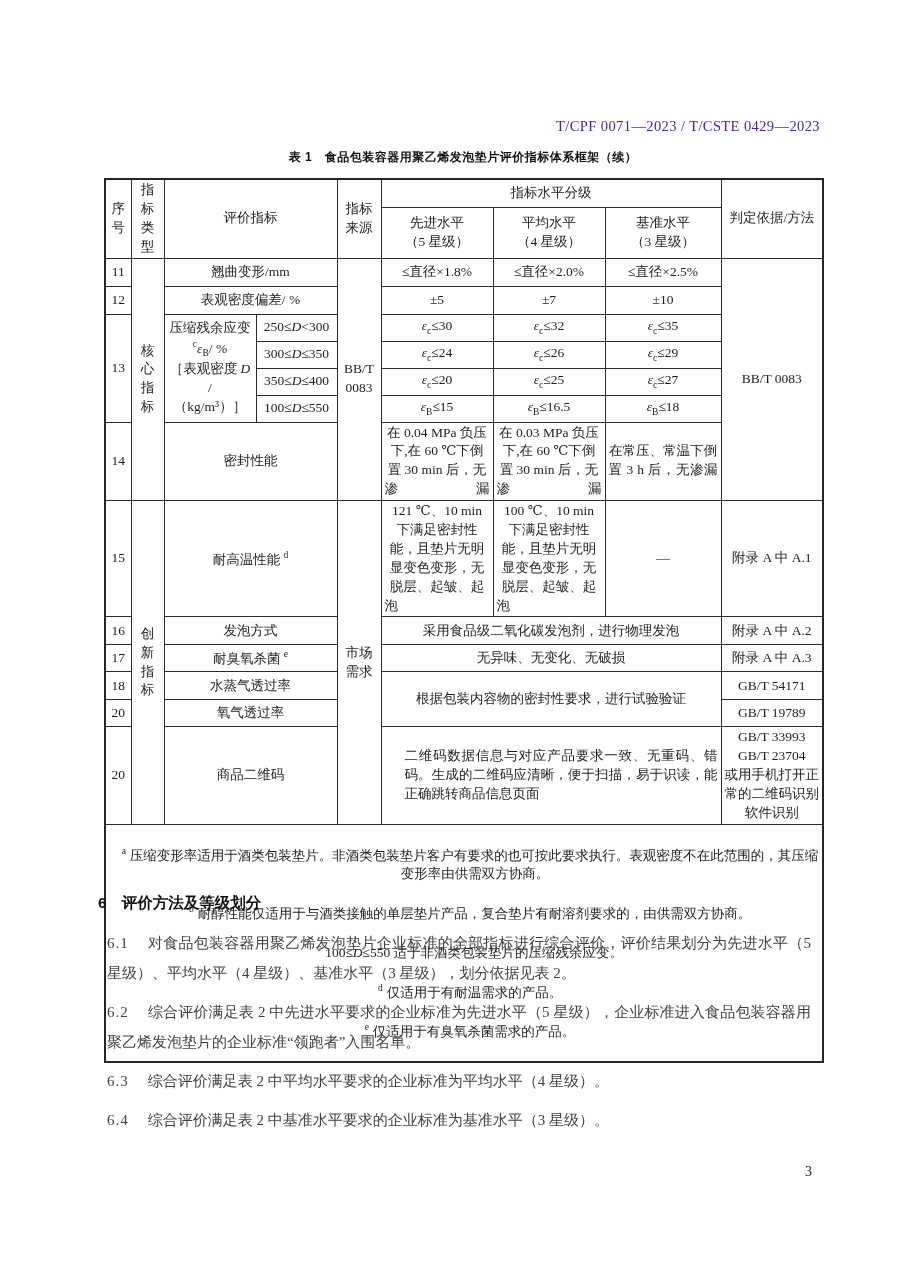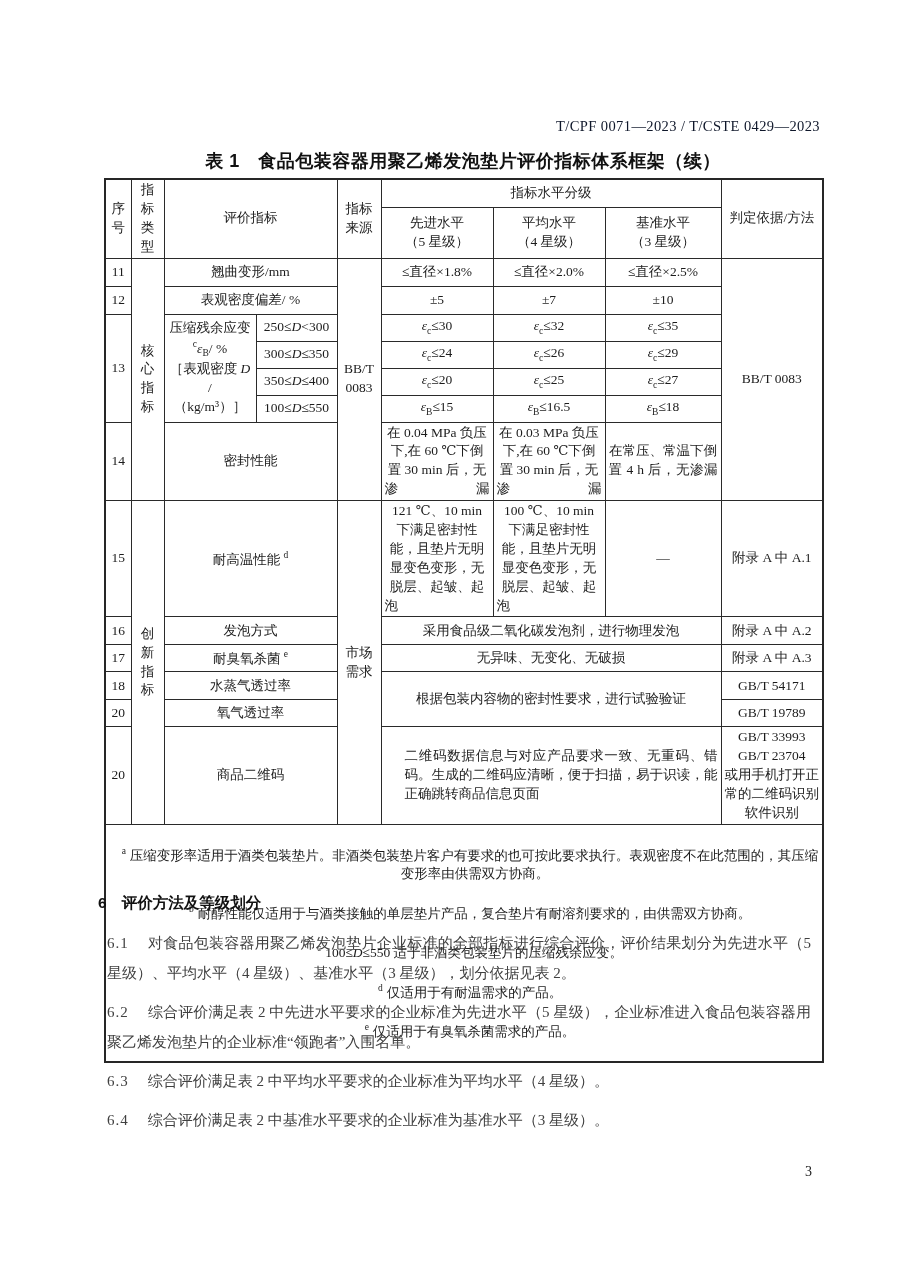--- a/index.html
+++ b/index.html
@@ -3,26 +3,26 @@
 <meta charset="utf-8">
 <style>
   html,body{margin:0;padding:0;background:#ffffff;}
   .page{
     position:relative;width:900px;height:1274px;background:#ffffff;
     font-family:"Liberation Serif","DejaVu Serif",serif;color:#1e1e1e;
     overflow:hidden;
   }
   .doc-code{
     position:absolute;top:118px;right:80px;
-    font-size:14.5px;letter-spacing:.4px;white-space:nowrap;color:#0f172a;
+    font-size:14.5px;letter-spacing:.4px;white-space:nowrap;color:#4c1d95;
   }
   .table-title{
     position:absolute;top:149px;left:104px;width:718px;text-align:center;
     font-family:"Liberation Sans","DejaVu Sans",sans-serif;
-    font-weight:700;font-size:18px;letter-spacing:.5px;color:#111;
+    font-weight:700;font-size:12px;letter-spacing:.5px;color:#111;
   }
   table.t{
     position:absolute;top:178px;left:104px;width:718px;
     border-collapse:collapse;table-layout:fixed;
     border:2px solid #262626;
   }
   table.t td{
     border:1px solid #2a2a2a;
     text-align:center;vertical-align:middle;
     font-size:13.5px;line-height:1.4;
@@ -131,21 +131,21 @@
         <td class="small">100≤<i>D</i>≤550</td>
         <td><i>ε</i><sub>B</sub>≤15</td>
         <td><i>ε</i><sub>B</sub>≤16.5</td>
         <td><i>ε</i><sub>B</sub>≤18</td>
       </tr>
       <tr style="height:58px">
         <td>14</td>
         <td colspan="2">密封性能</td>
         <td class="small just">在 0.04 MPa 负压下,在 60 ℃下倒置 30 min 后，无渗漏</td>
         <td class="small just">在 0.03 MPa 负压下,在 60 ℃下倒置 30 min 后，无渗漏</td>
-        <td class="small just">在常压、常温下倒置 4 h 后，无渗漏</td>
+        <td class="small just">在常压、常温下倒置 3 h 后，无渗漏</td>
       </tr>
 
       <tr style="height:75px">
         <td>15</td>
         <td rowspan="6">创新<br>指标</td>
         <td colspan="2">耐高温性能 <sup>d</sup></td>
         <td rowspan="6">市场<br>需求</td>
         <td class="small just">121 ℃、10 min 下满足密封性能，且垫片无明显变色变形，无脱层、起皱、起泡</td>
         <td class="small just">100 ℃、10 min 下满足密封性能，且垫片无明显变色变形，无脱层、起皱、起泡</td>
         <td>—</td>

